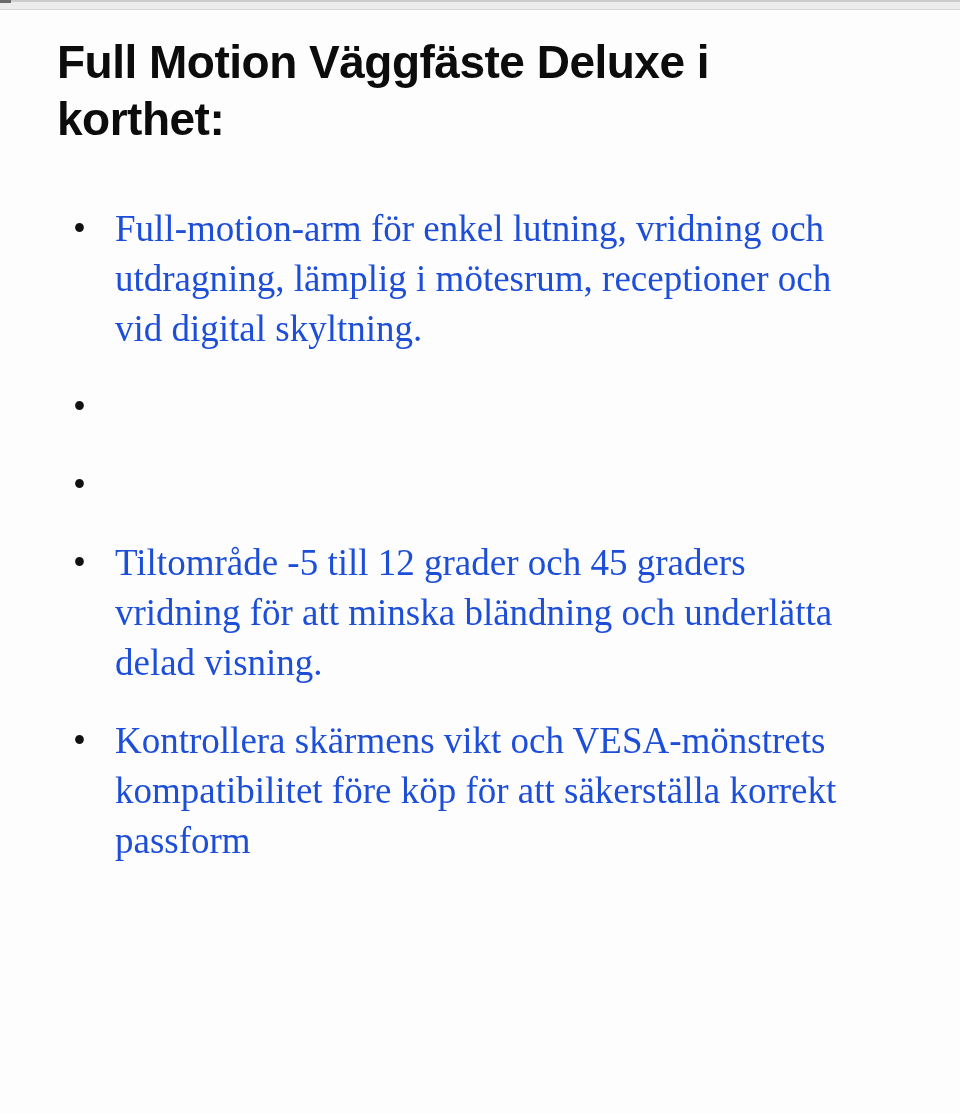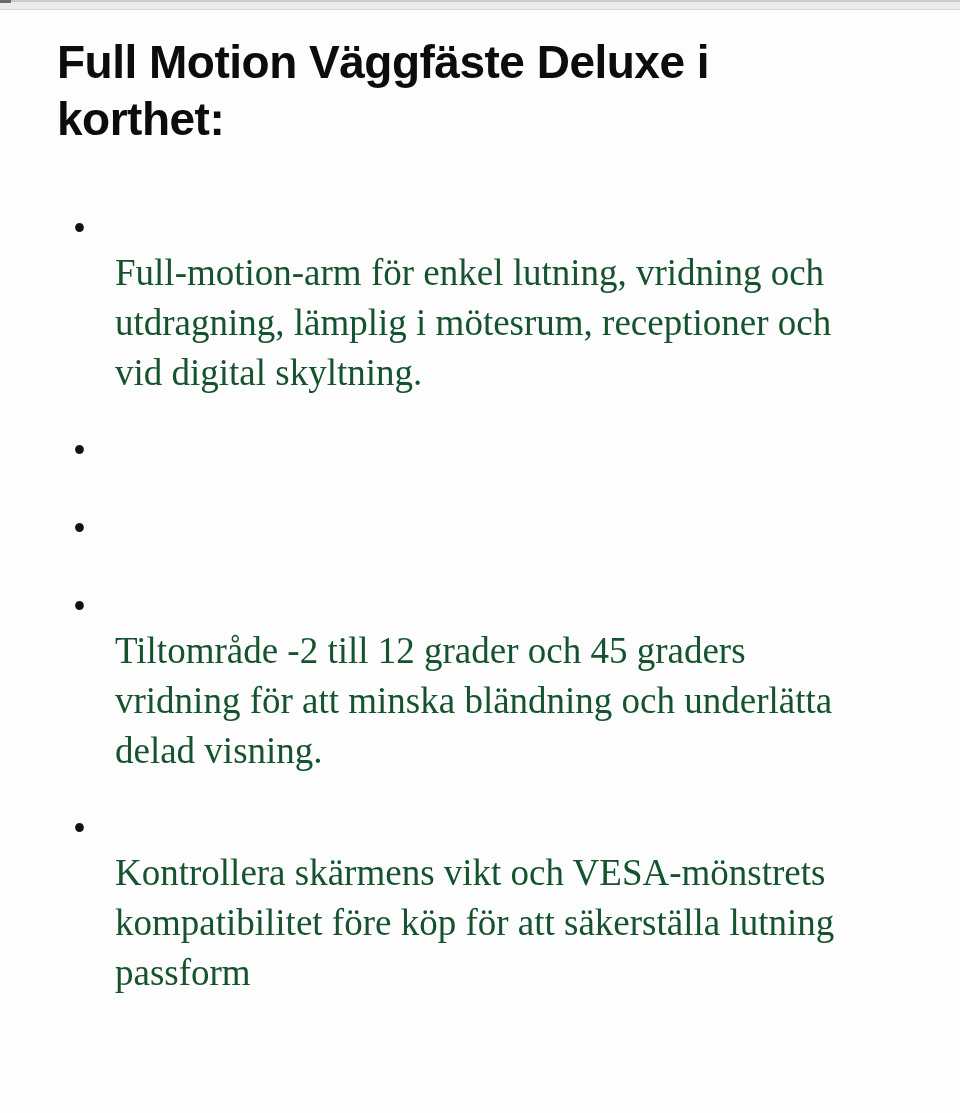--- a/index.html
+++ b/index.html
@@ -66,22 +66,21 @@
     padding-left: 16px;
     font-size: 37px;
     line-height: 50px;
     color: #111111;
   }
   .bullet-text {
     flex: 1 1 auto;
     max-width: 775px;
     font-size: 37px;
     line-height: 50px;
-    color: #14532d;
-    margin-top: 44px;
+    color: #1d4ed8;
   }
 </style>
 </head>
 <body>
 
 <div class="top-bar">
   <div class="corner-mark"></div>
 </div>
 
 <div class="content">
@@ -94,21 +93,21 @@
       <span class="bullet-text">Full-motion-arm för enkel lutning, vridning och utdragning, lämplig i mötesrum, receptioner och vid digital skyltning.</span>
     </li>
     <li>
       <span class="bullet-marker">•</span>
     </li>
     <li>
       <span class="bullet-marker">•</span>
     </li>
     <li>
       <span class="bullet-marker">•</span>
-      <span class="bullet-text">Tiltområde -2 till 12 grader och 45 graders vridning för att minska bländning och underlätta delad visning.</span>
+      <span class="bullet-text">Tiltområde -5 till 12 grader och 45 graders vridning för att minska bländning och underlätta delad visning.</span>
     </li>
     <li>
       <span class="bullet-marker">•</span>
-      <span class="bullet-text">Kontrollera skärmens vikt och VESA-mönstrets kompatibilitet före köp för att säkerställa lutning passform</span>
+      <span class="bullet-text">Kontrollera skärmens vikt och VESA-mönstrets kompatibilitet före köp för att säkerställa korrekt passform</span>
     </li>
   </ul>
 
 </div>
 
 </body></html>

